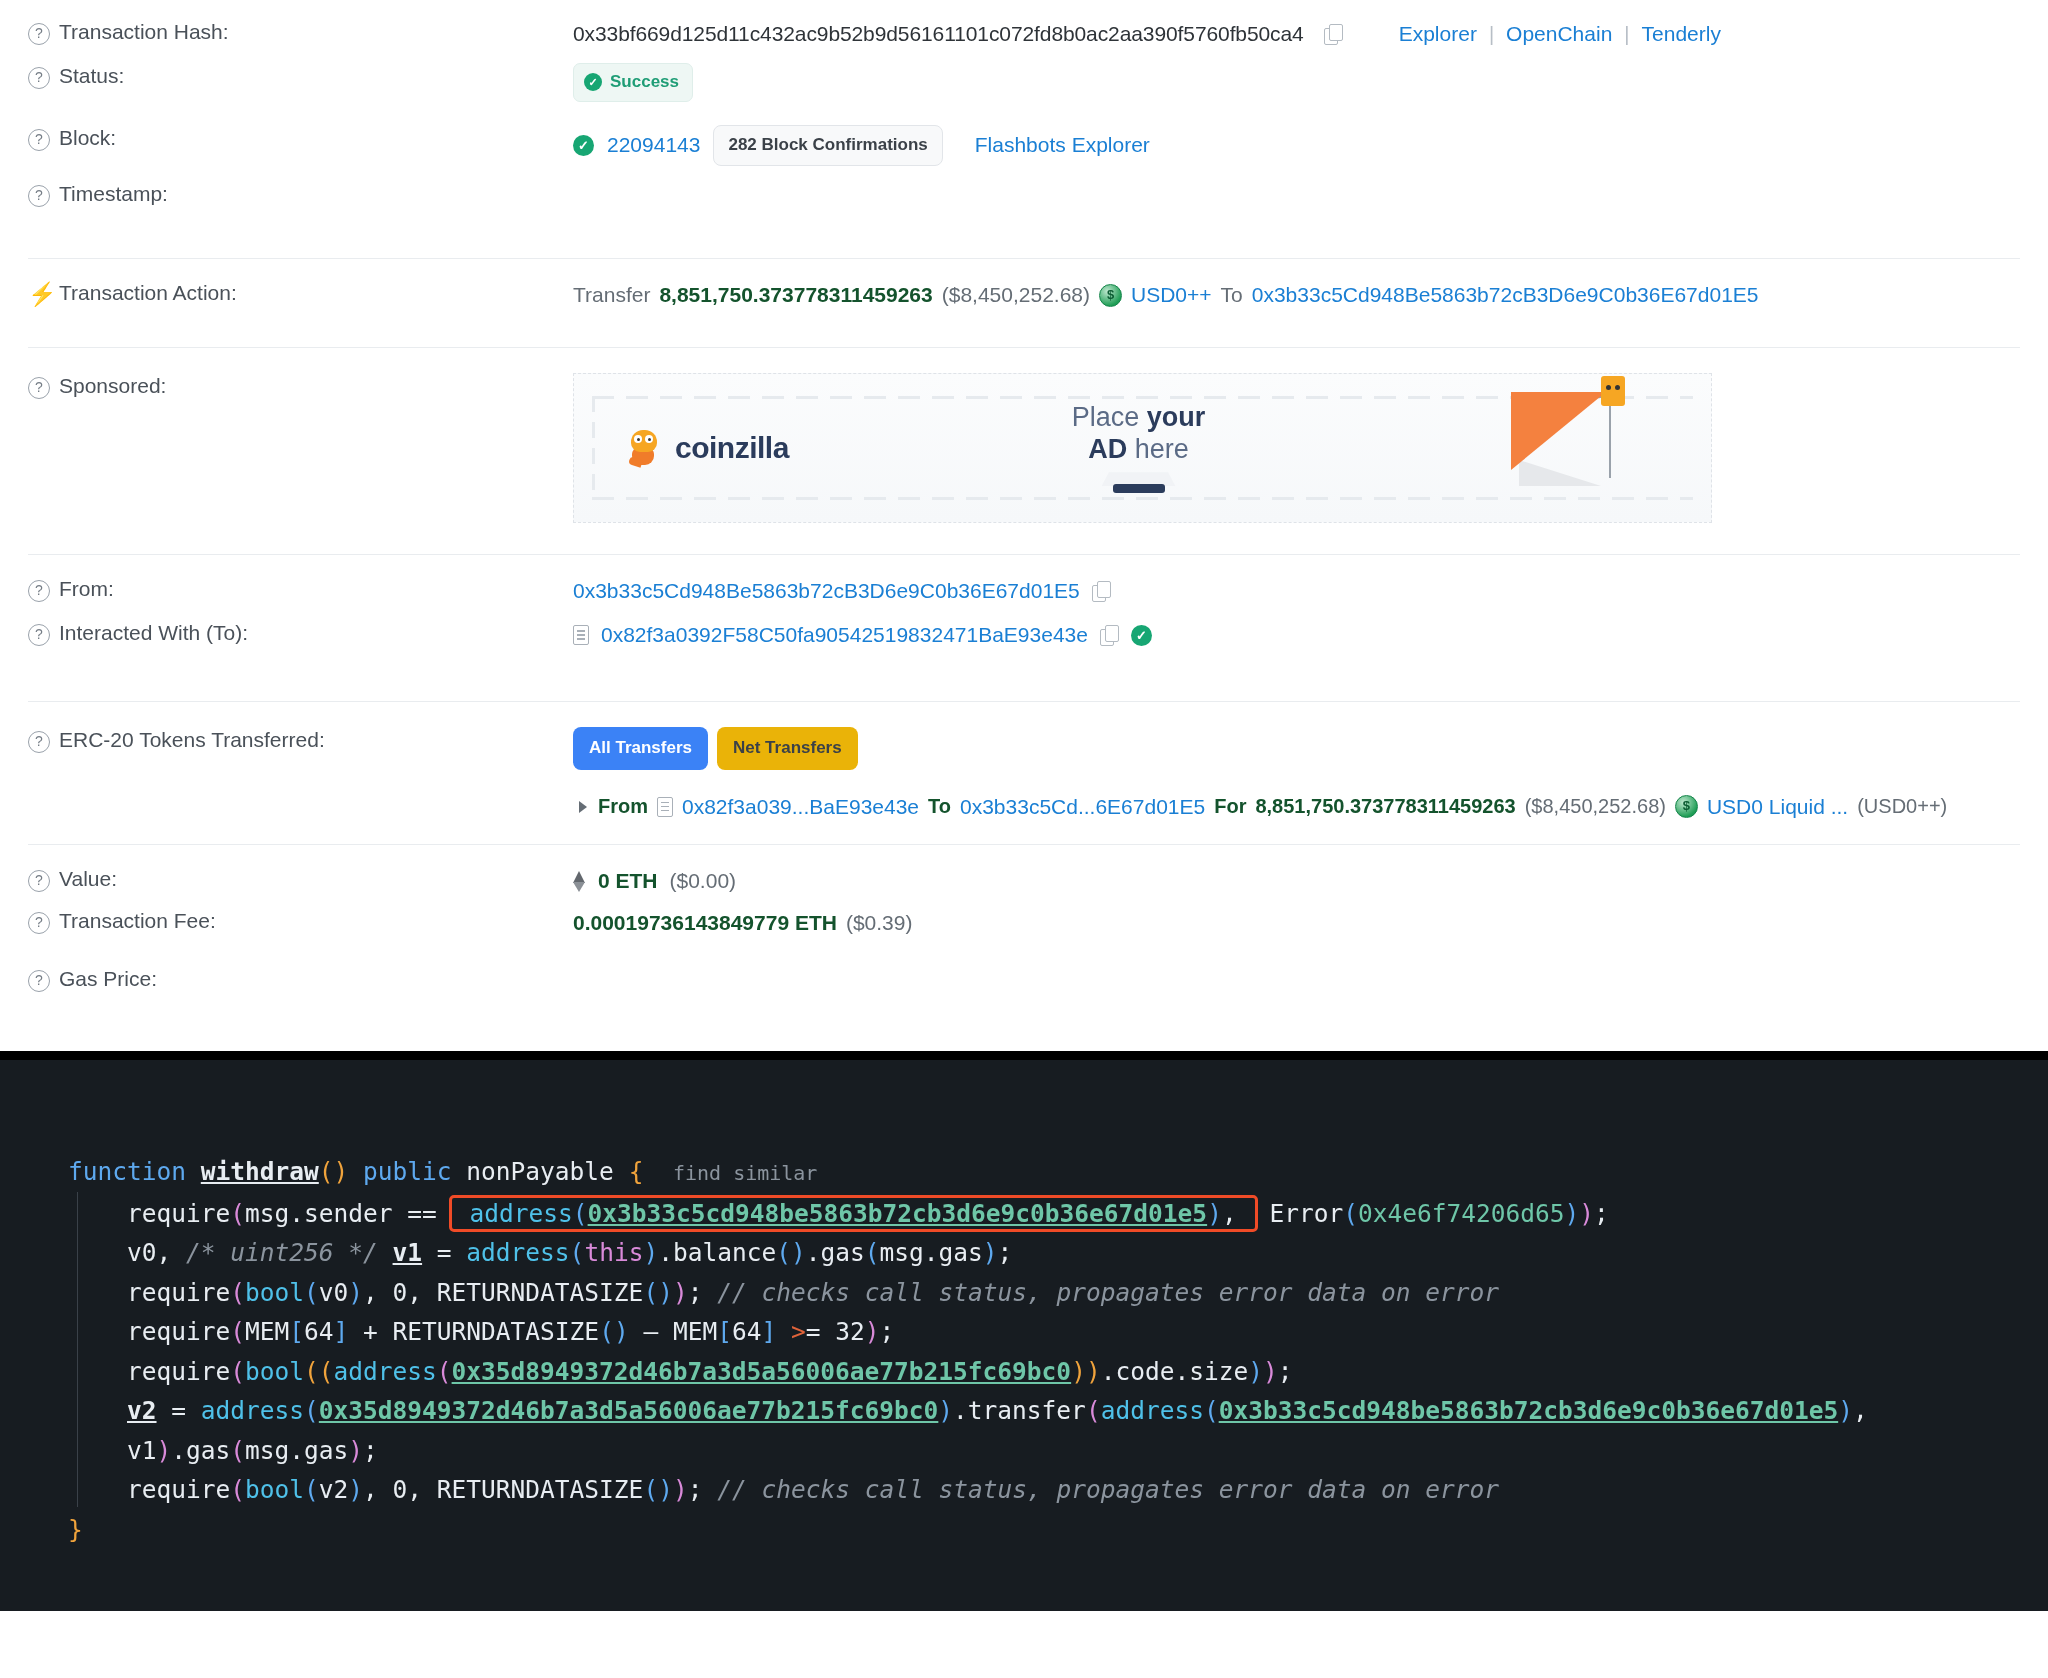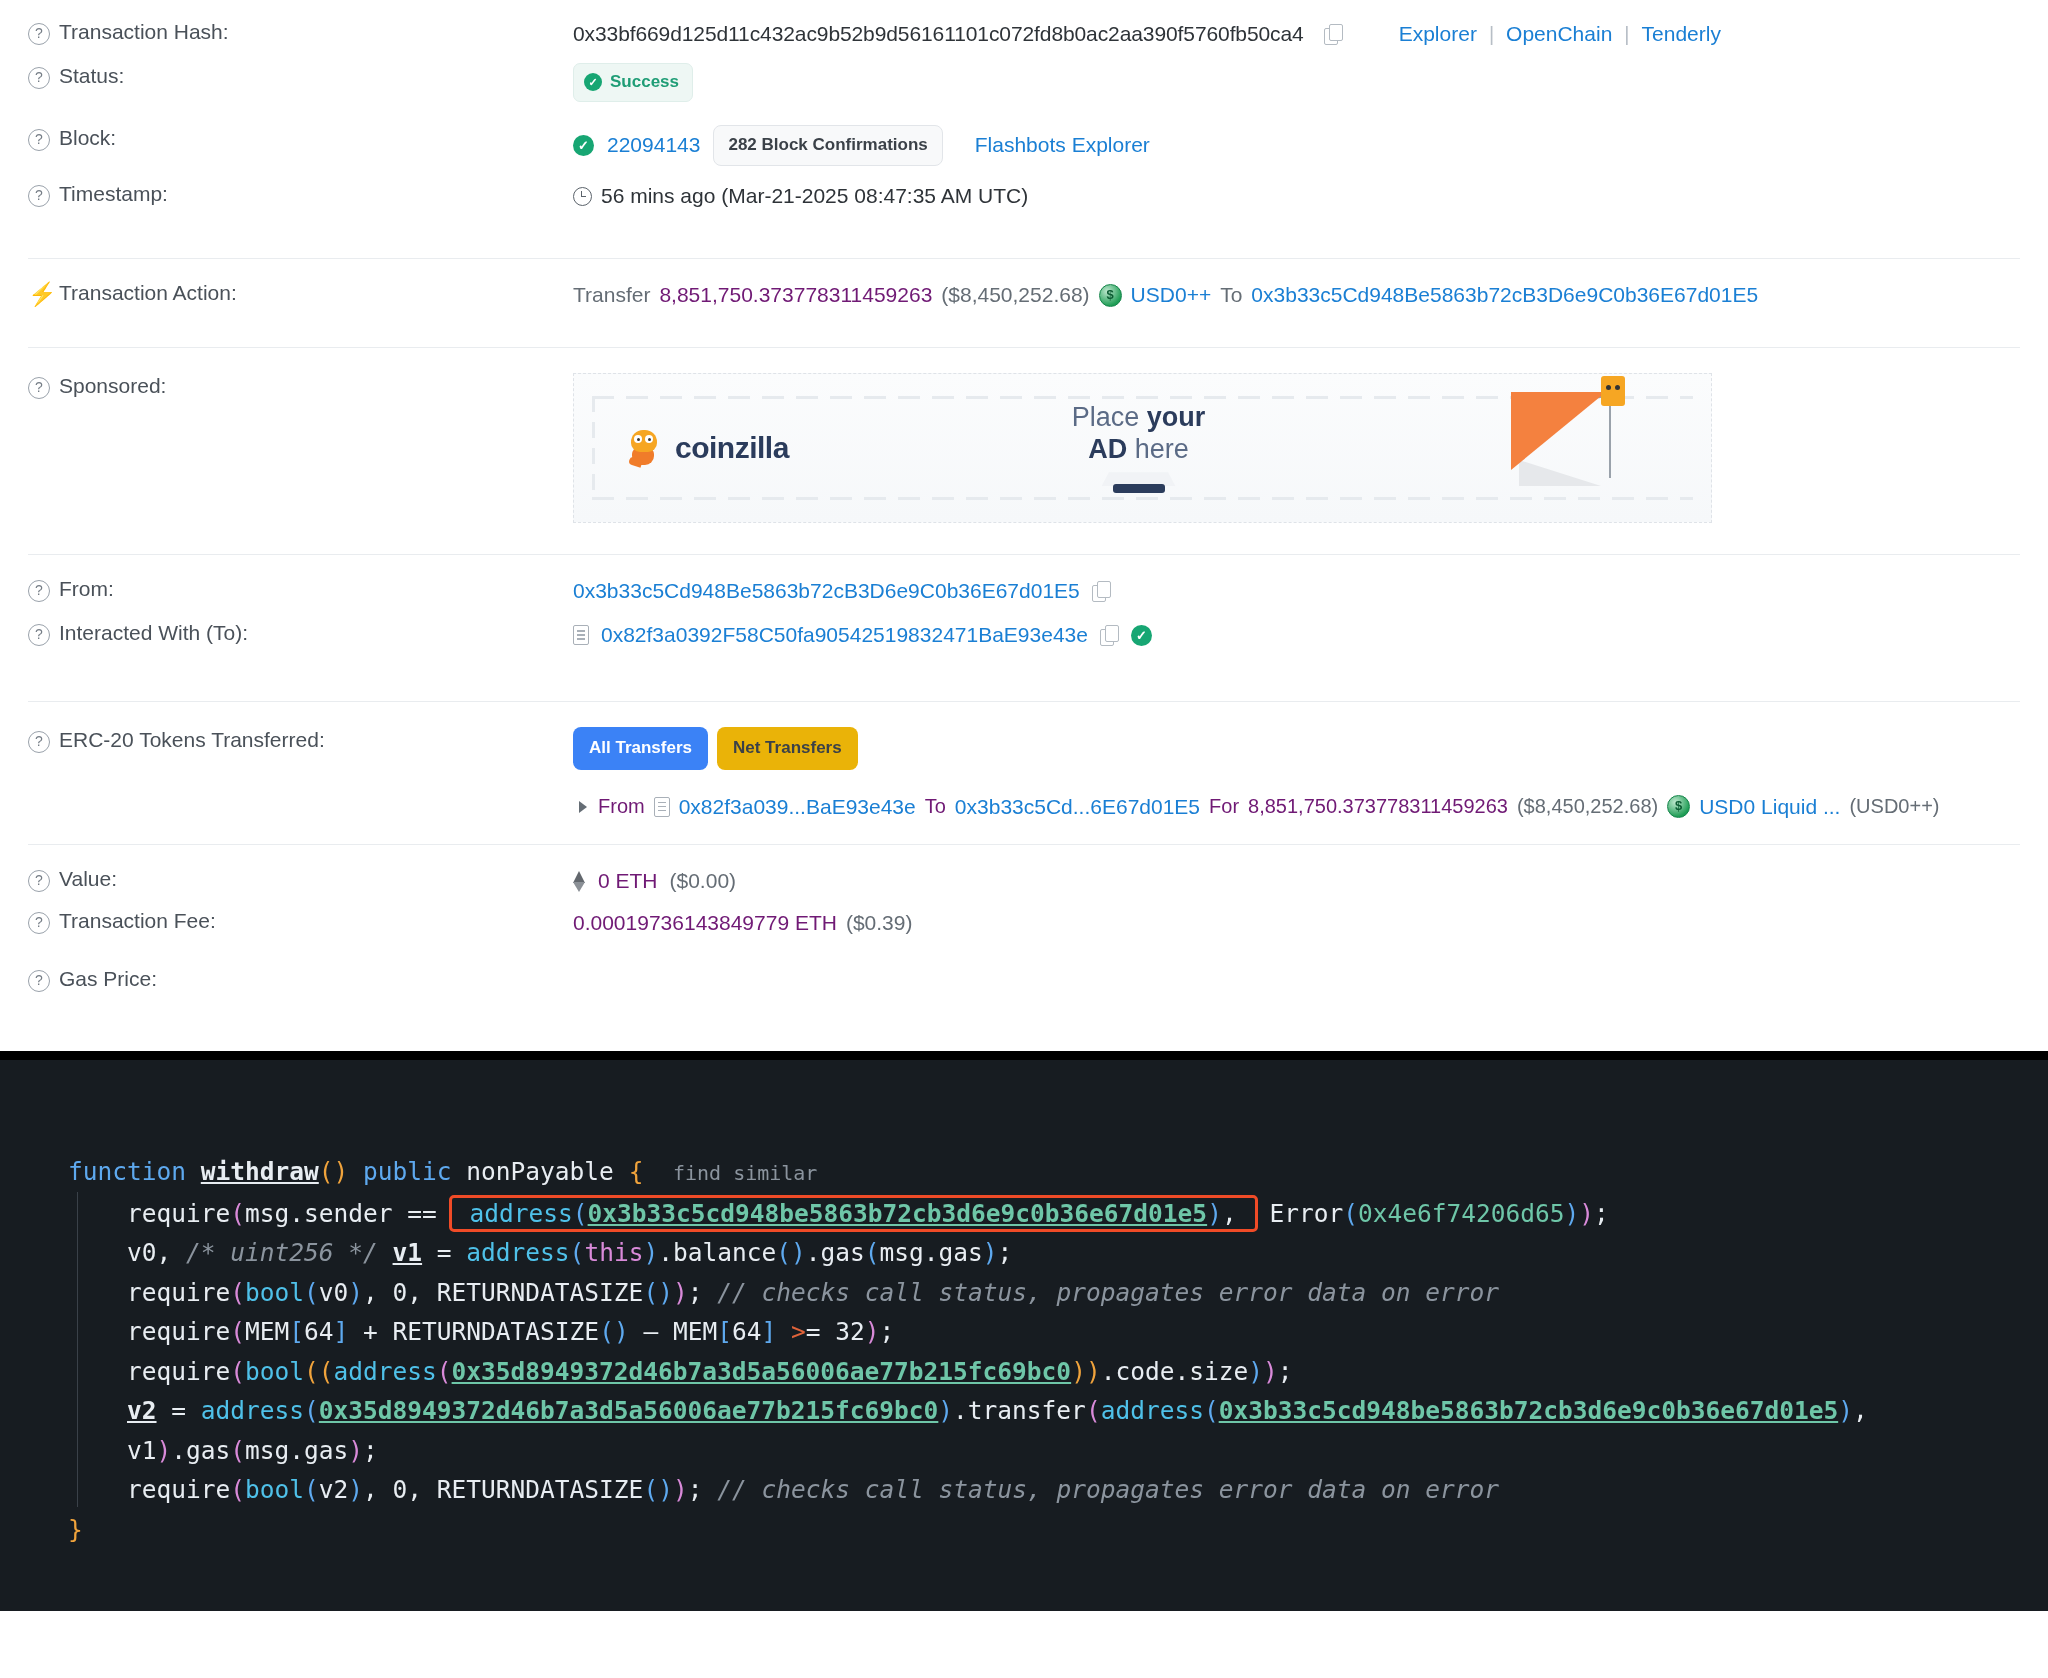--- a/index.html
+++ b/index.html
@@ -119,21 +119,21 @@
     width: 1.7px; height: 6px; background: #5b636b;
   }
   .clock-icon::before {
     content: ""; position: absolute; left: 7px; top: 8px;
     width: 5px; height: 1.7px; background: #5b636b;
   }
 
   
   .action-line { display:flex; align-items:center; gap: 9px; flex-wrap: wrap; font-size: 21px; }
   .muted { color: #656d75; }
-  .strong { font-weight: 400; color: #701a75; }
+  .strong { font-weight: 700; color: #14532d; }
   .coin-icon {
     width: 23px; height: 23px; border-radius: 50%;
     background: radial-gradient(circle at 35% 30%, #bfe8cf, #1f9d55 72%);
     border: 1.5px solid #14854a;
     display:inline-flex; align-items:center; justify-content:center;
     color:#0c5c33; font-size:13px; font-weight:700;
   }
 
   
   .ad-wrap { padding: 4px 0 0 0; }
@@ -341,26 +341,20 @@
         <span class="lk flashbots">Flashbots Explorer</span>
       </div>
     </div>
   </div>
 
   <div class="row" style="min-height:66px;">
     <div class="label">
       <span class="help-icon">?</span>
       <span>Timestamp:</span>
     </div>
-    <div class="value">
-      <div class="ts-line">
-        <span class="clock-icon"></span>
-        <span>56 mins ago (Mar-21-2025 08:47:35 AM UTC)</span>
-      </div>
-    </div>
   </div>
 
   <div class="divider" style="margin-top:14px;"></div>
 
   <div class="row" style="min-height:74px;padding-top:18px;">
     <div class="label">
       <span class="bolt-icon">⚡</span>
       <span>Transaction Action:</span>
     </div>
     <div class="value">

